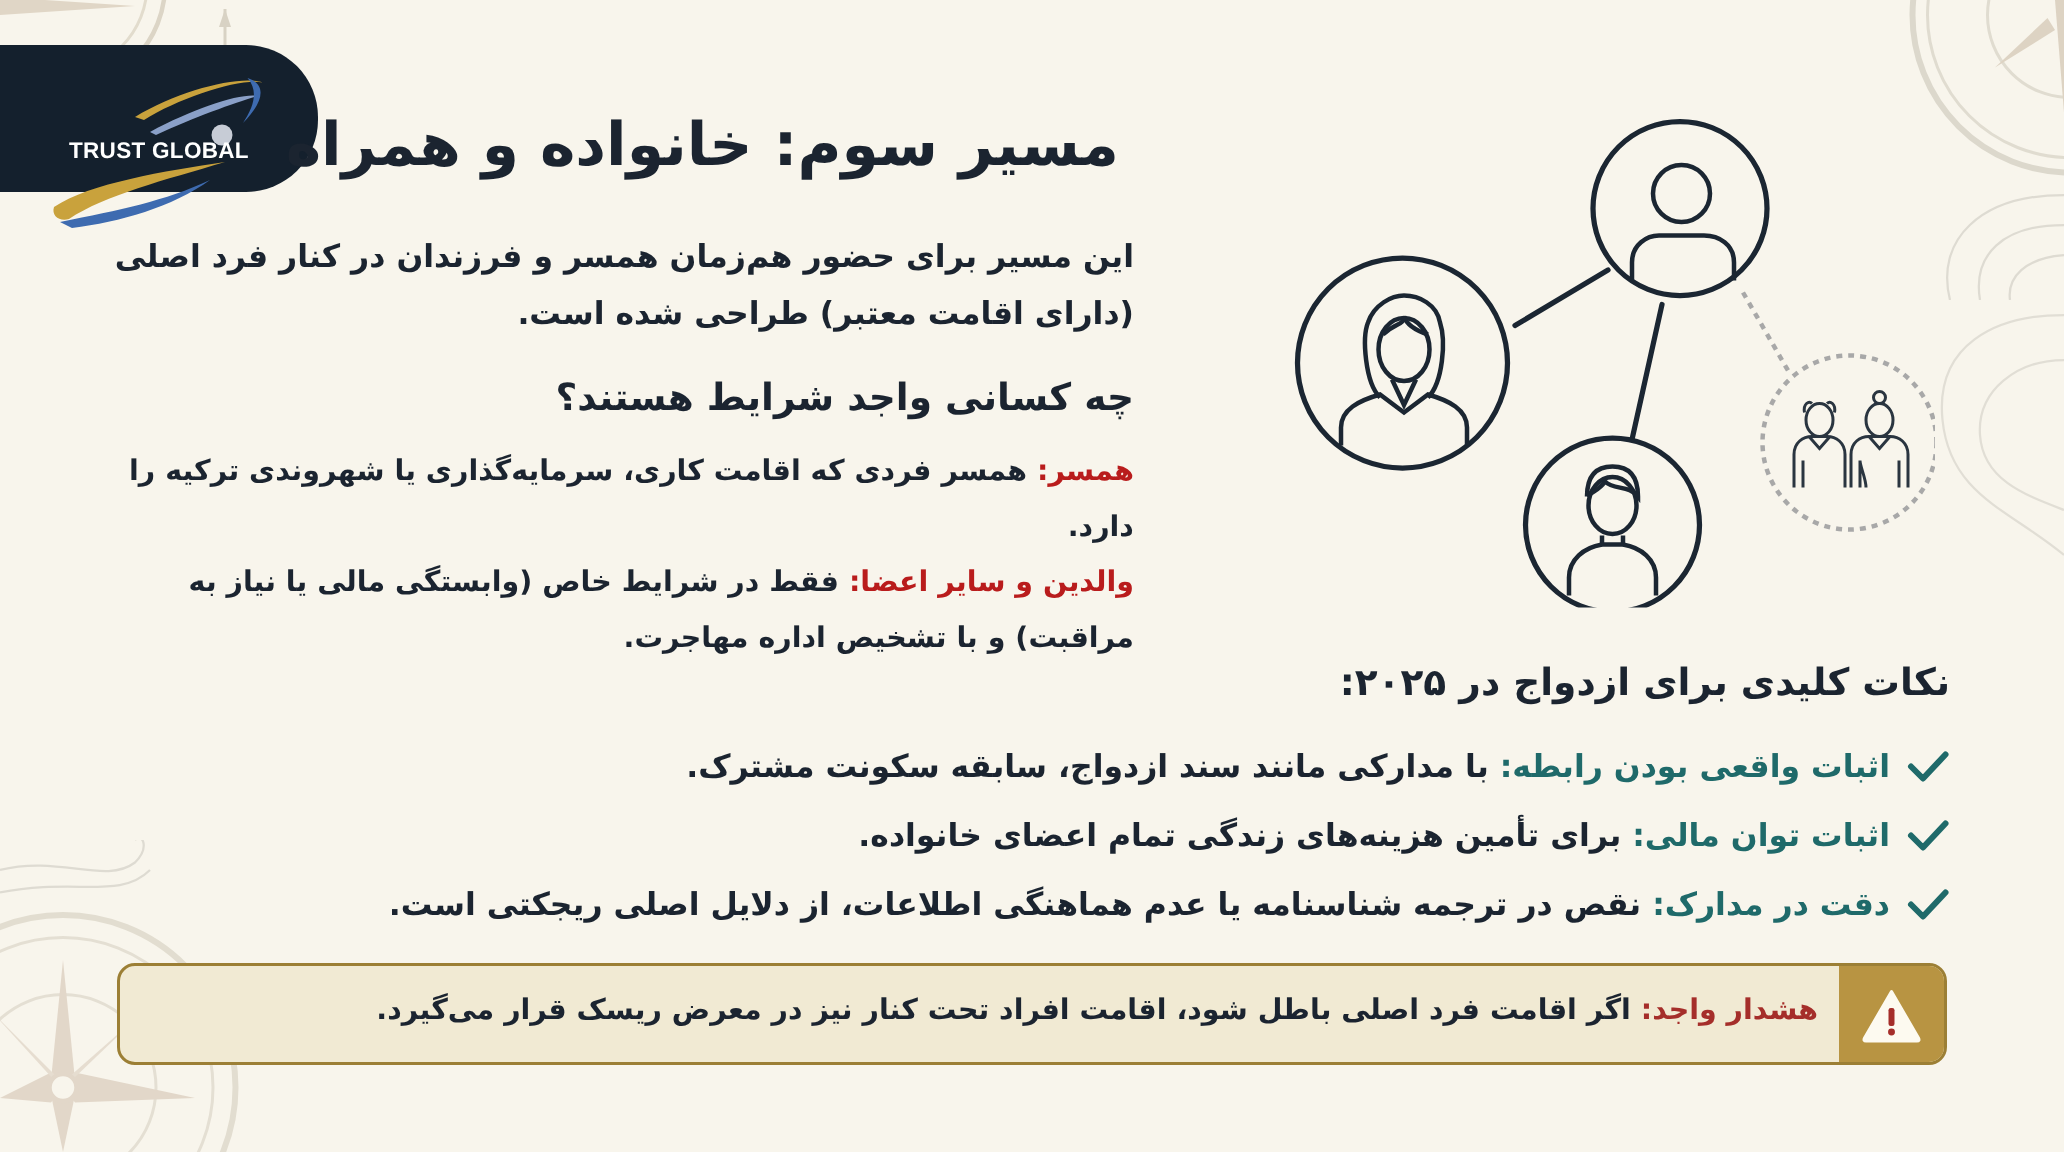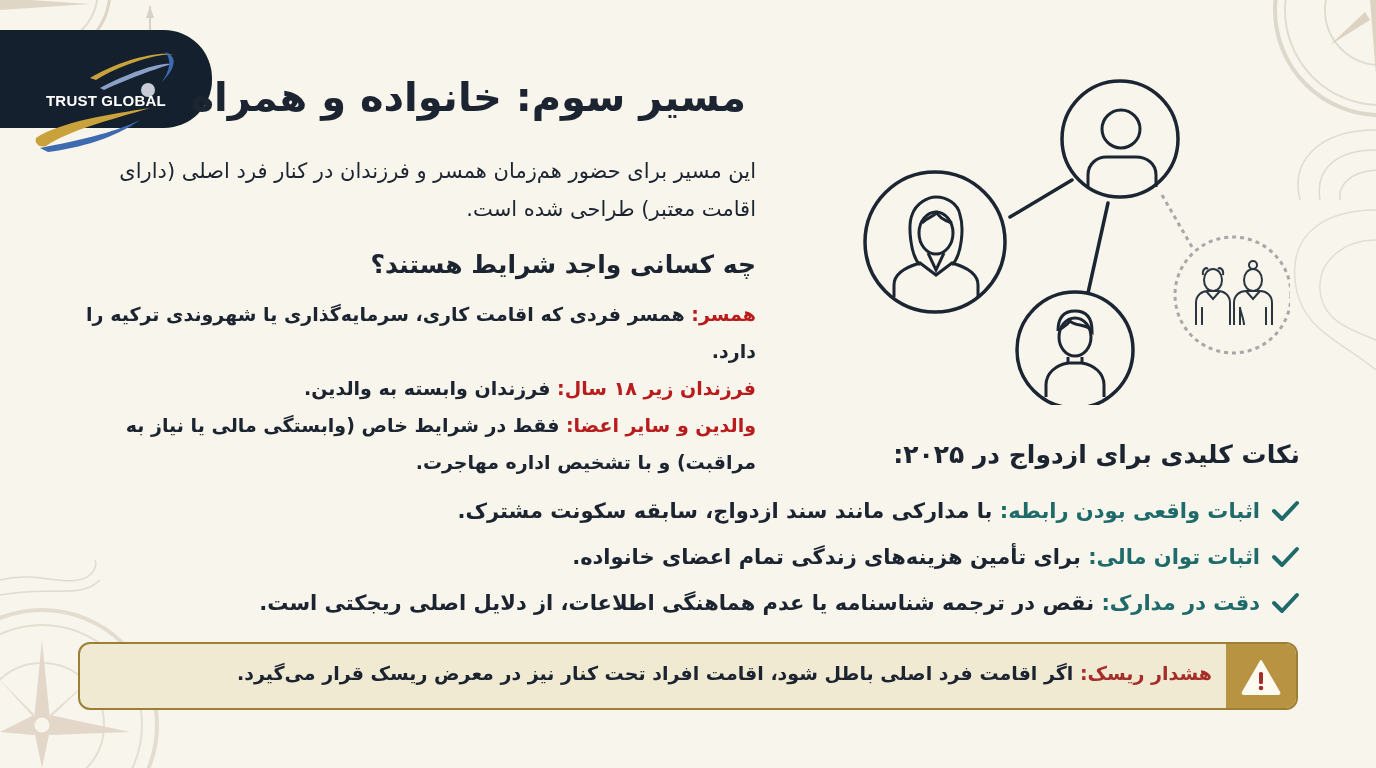--- a/index.html
+++ b/index.html
@@ -28,21 +28,21 @@
   }
 
   
   .rtl { direction: rtl; }
   .title {
     position: absolute; right: 630px; top: 74px;
     font-size: 40px; font-weight: bold; color: #1b2430; white-space: nowrap;
   }
   .intro {
     position: absolute; right: 620px; top: 152px; width: 680px;
-    font-size: 21px; font-weight: normal; line-height: 38px; color: #1b2430;
+    font-size: 21px; font-weight: bold; line-height: 38px; color: #1b2430;
   }
   .q-heading {
     position: absolute; right: 620px; top: 250px;
     font-size: 25px; font-weight: bold; color: #1b2430; white-space: nowrap;
   }
   .eligible {
     position: absolute; right: 620px; top: 296px; width: 680px;
     font-size: 19px; font-weight: bold; line-height: 37px; color: #1b2430;
   }
   .eligible .label { color: #b91c1c; }
@@ -145,23 +145,20 @@
 
 <h1 class="title rtl">مسیر سوم: خانواده و همراه</h1>
 
 <p class="intro rtl">این مسیر برای حضور هم‌زمان همسر و فرزندان در کنار فرد اصلی (دارای اقامت معتبر) طراحی شده است.</p>
 
 <h2 class="q-heading rtl">چه کسانی واجد شرایط هستند؟</h2>
 <div class="eligible rtl">
   <span class="row">
     <span class="label">همسر:</span><span> همسر فردی که اقامت کاری، سرمایه‌گذاری یا شهروندی ترکیه را دارد.</span>
   </span>
-  <span class="row">
-    <span class="label">فرزندان زیر ۱۸ سال:</span><span> فرزندان وابسته به والدین.</span>
-  </span>
   <span class="row" style="width:640px;">
     <span class="label">والدین و سایر اعضا:</span><span> فقط در شرایط خاص (وابستگی مالی یا نیاز به مراقبت) و با تشخیص اداره مهاجرت.</span>
   </span>
 </div>
 
 <div class="diagram">
   <svg width="440" height="330" viewBox="0 0 440 330">
     <g stroke="#1b2632" stroke-width="3.5" fill="none" stroke-linecap="round">
 
       <line x1="160" y1="142" x2="222" y2="105"></line>
@@ -242,15 +239,15 @@
 
 <div class="warning">
   <div class="icon-box">
     <svg width="42" height="38" viewBox="0 0 42 38">
       <path d="M21,3 L39,34 Q40,36 38,36 L4,36 Q2,36 3,34 Z" fill="#fdfaf0" stroke="#fdfaf0" stroke-width="2" stroke-linejoin="round"></path>
       <rect x="19" y="14" width="4" height="12" rx="1.5" fill="#a52e2a"></rect>
       <circle cx="21" cy="30" r="2.3" fill="#a52e2a"></circle>
     </svg>
   </div>
   <div class="text">
-    <span class="label">هشدار ریسک:</span><span> اگر اقامت فرد اصلی باطل شود، اقامت افراد تحت کنار نیز در معرض ریسک قرار می‌گیرد.</span>
+    <span class="label">هشدار واجد:</span><span> اگر اقامت فرد اصلی باطل شود، اقامت افراد تحت کنار نیز در معرض ریسک قرار می‌گیرد.</span>
   </div>
 </div>
 
 </body></html>

